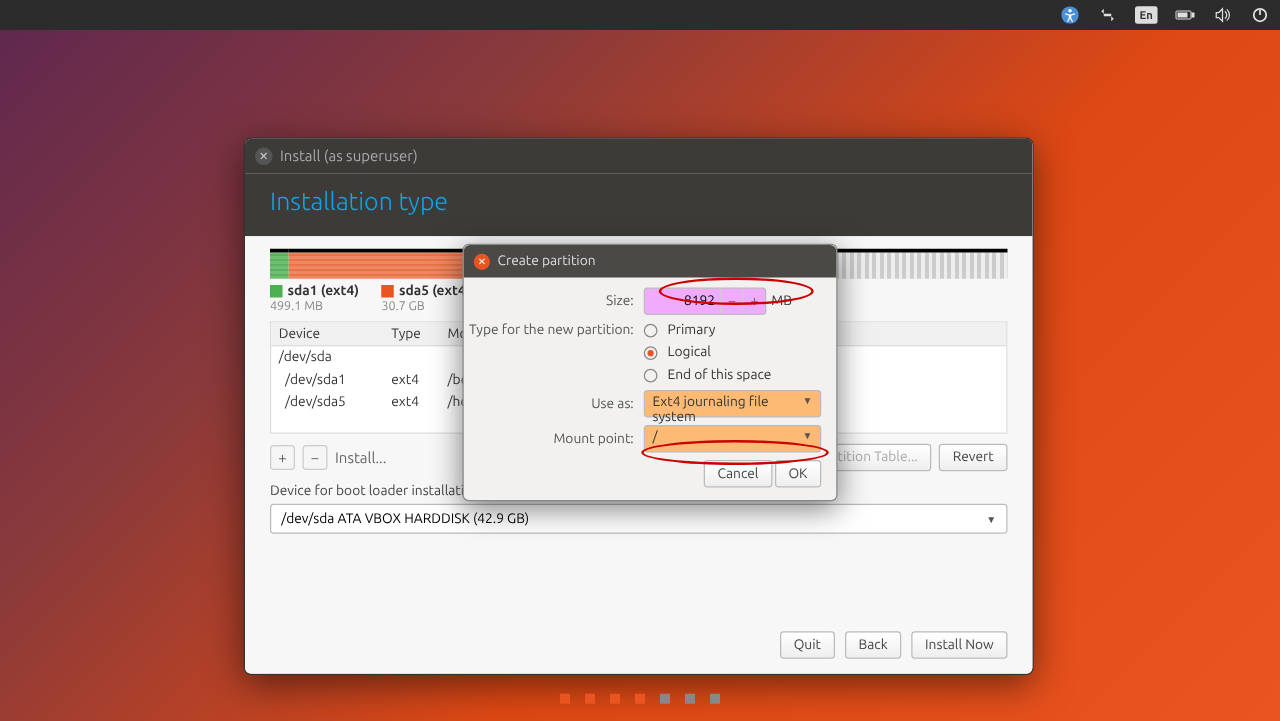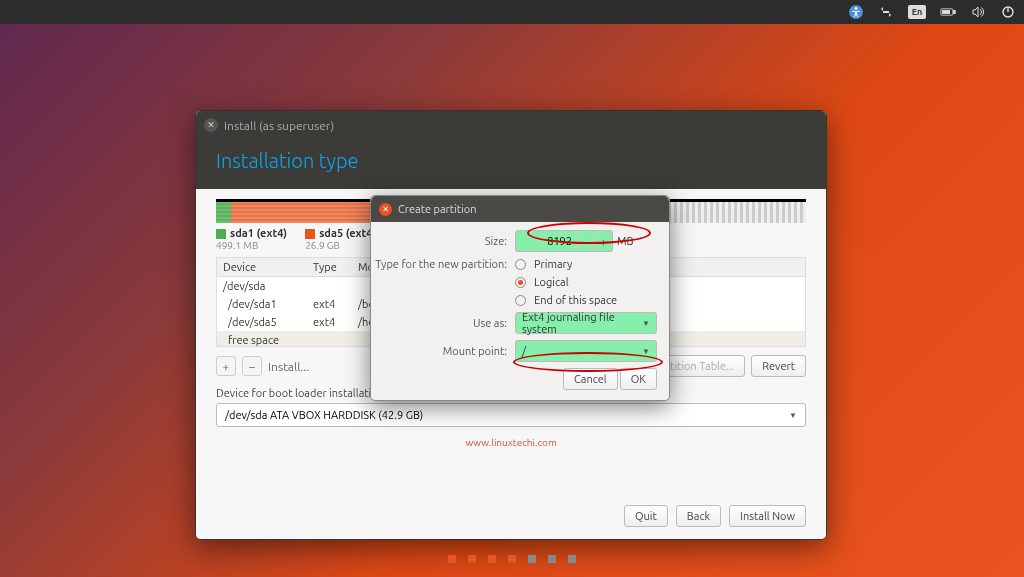--- a/index.html
+++ b/index.html
@@ -37,26 +37,26 @@
 .dots { position: absolute; bottom: -36px; left: 50%; transform: translateX(-50%); display: flex; gap: 12px; }
 .dot { width: 8px; height: 8px; background: #e95420; }
 .dot.off { background: #888; }
 .dialog { position: absolute; left: 370px; top: 195px; width: 300px; background: #f2f1f0; border: 1px solid #888; box-shadow: 0 6px 24px rgba(0,0,0,.5); border-radius: 5px; overflow: visible; z-index: 10; }
 .dialog .dtitle { height: 26px; background: #4a4945; color: #ddd; display: flex; align-items: center; padding: 0 8px; font-size: 11px; gap: 6px; border-radius: 5px 5px 0 0; }
 .dialog .dtitle .x { width: 13px; height: 13px; border-radius: 50%; background: #e95420; display: flex; align-items: center; justify-content: center; font-size: 8px; color: #fff; }
 .dialog .dbody { padding: 8px 12px 10px 4px; font-size: 11px; color: #333; }
 .drow { display: flex; align-items: center; margin-bottom: 6px; }
 .drow .lab { width: 140px; text-align: right; padding-right: 8px; color: #555; }
 .drow .val { display: flex; align-items: center; gap: 4px; flex: 1; }
-.spin { display: flex; align-items: center; border: 1px solid #bbb; border-radius: 3px; background: #86efac; height: 22px; }
+.spin { display: flex; align-items: center; border: 1px solid #bbb; border-radius: 3px; background: #f0abfc; height: 22px; }
 .spin input { width: 60px; border: none; text-align: right; padding: 0 4px; font-size: 11px; outline: none; background: transparent; }
 .spin .sbtn { width: 18px; height: 20px; border-left: 1px solid #ccc; display: flex; align-items: center; justify-content: center; font-size: 12px; color: #666; }
 .radio { width: 11px; height: 11px; border: 1px solid #888; border-radius: 50%; display: inline-flex; align-items: center; justify-content: center; margin-right: 4px; }
 .radio.on::after { content: ""; width: 5px; height: 5px; background: #e95420; border-radius: 50%; }
-.dsel { border: 1px solid #bbb; background: #86efac; padding: 3px 6px; border-radius: 3px; flex: 1; display: flex; justify-content: space-between; align-items: center; height: 22px; }
+.dsel { border: 1px solid #bbb; background: #fdba74; padding: 3px 6px; border-radius: 3px; flex: 1; display: flex; justify-content: space-between; height: 22px; }
 .dbtns { display: flex; justify-content: flex-end; gap: 2px; margin-top: 6px; }
 .circle-red { position: absolute; border: 2px solid #c00; border-radius: 50%; pointer-events: none; }
 .tri { font-size: 8px; color: #555; }
 </style>
 </head>
 <body>
 
 <div class="menubar">
   <span class="ico">
       <svg width="14" height="14" viewBox="0 0 14 14">
@@ -99,21 +99,21 @@
   <div class="header">Installation type</div>
   <div class="content">
 
     <div class="diskbar" id="diskbar">
         <div class="seg seg-g" style="width: 2.5%;"></div>
         <div class="seg seg-o" style="width: 72%;"></div>
         <div class="seg seg-grey" style="width: 25.5%;"></div>
       </div>
     <div class="legend" id="legend">
         <div><span class="sw" style="background:#4caf50"></span><b>sda1 (ext4)</b><br><span class="sub">499.1 MB</span></div>
-        <div><span class="sw" style="background:#e95420"></span><b>sda5 (ext4)</b><br><span class="sub">26.9 GB</span></div>
+        <div><span class="sw" style="background:#e95420"></span><b>sda5 (ext4)</b><br><span class="sub">30.7 GB</span></div>
       </div>
 
     <div class="table">
       <div class="hdr">
         <div class="col-dev">Device</div>
         <div class="col-type">Type</div>
         <div class="col-mp">Mount point</div>
       </div>
       <div id="tablerows">
           <div class="row">
@@ -123,46 +123,40 @@
           </div>
           <div class="row">
             <div class="col-dev" style="white-space:pre">  /dev/sda1</div>
             <div class="col-type">ext4</div>
             <div class="col-mp">/boot</div>
           </div>
           <div class="row">
             <div class="col-dev" style="white-space:pre">  /dev/sda5</div>
             <div class="col-type">ext4</div>
             <div class="col-mp">/home</div>
-          </div>
-          <div class="row sel">
-            <div class="col-dev" style="white-space:pre">  free space</div>
-            <div class="col-type"></div>
-            <div class="col-mp"></div>
           </div>
         </div>
     </div>
 
     <div class="btnrow">
       <div class="pm">+</div>
       <div class="pm">−</div>
       <span>Install...</span>
       <div class="right">
         <div class="gbtn dis">New Partition Table...</div>
         <div class="gbtn">Revert</div>
       </div>
     </div>
 
     <div class="bootlabel">Device for boot loader installation:</div>
     <div class="bootsel">
       <span>/dev/sda   ATA VBOX HARDDISK (42.9 GB)</span>
       <span class="tri">▼</span>
     </div>
 
-    <div class="watermark">www.linuxtechi.com</div>
 
     <div class="footer">
       <div class="gbtn">Quit</div>
       <div class="gbtn">Back</div>
       <div class="gbtn">Install Now</div>
     </div>
   </div>
 </div>
 
 <div class="dots" style="left:512px; top:555px; position:absolute; transform:translateX(-50%)">

